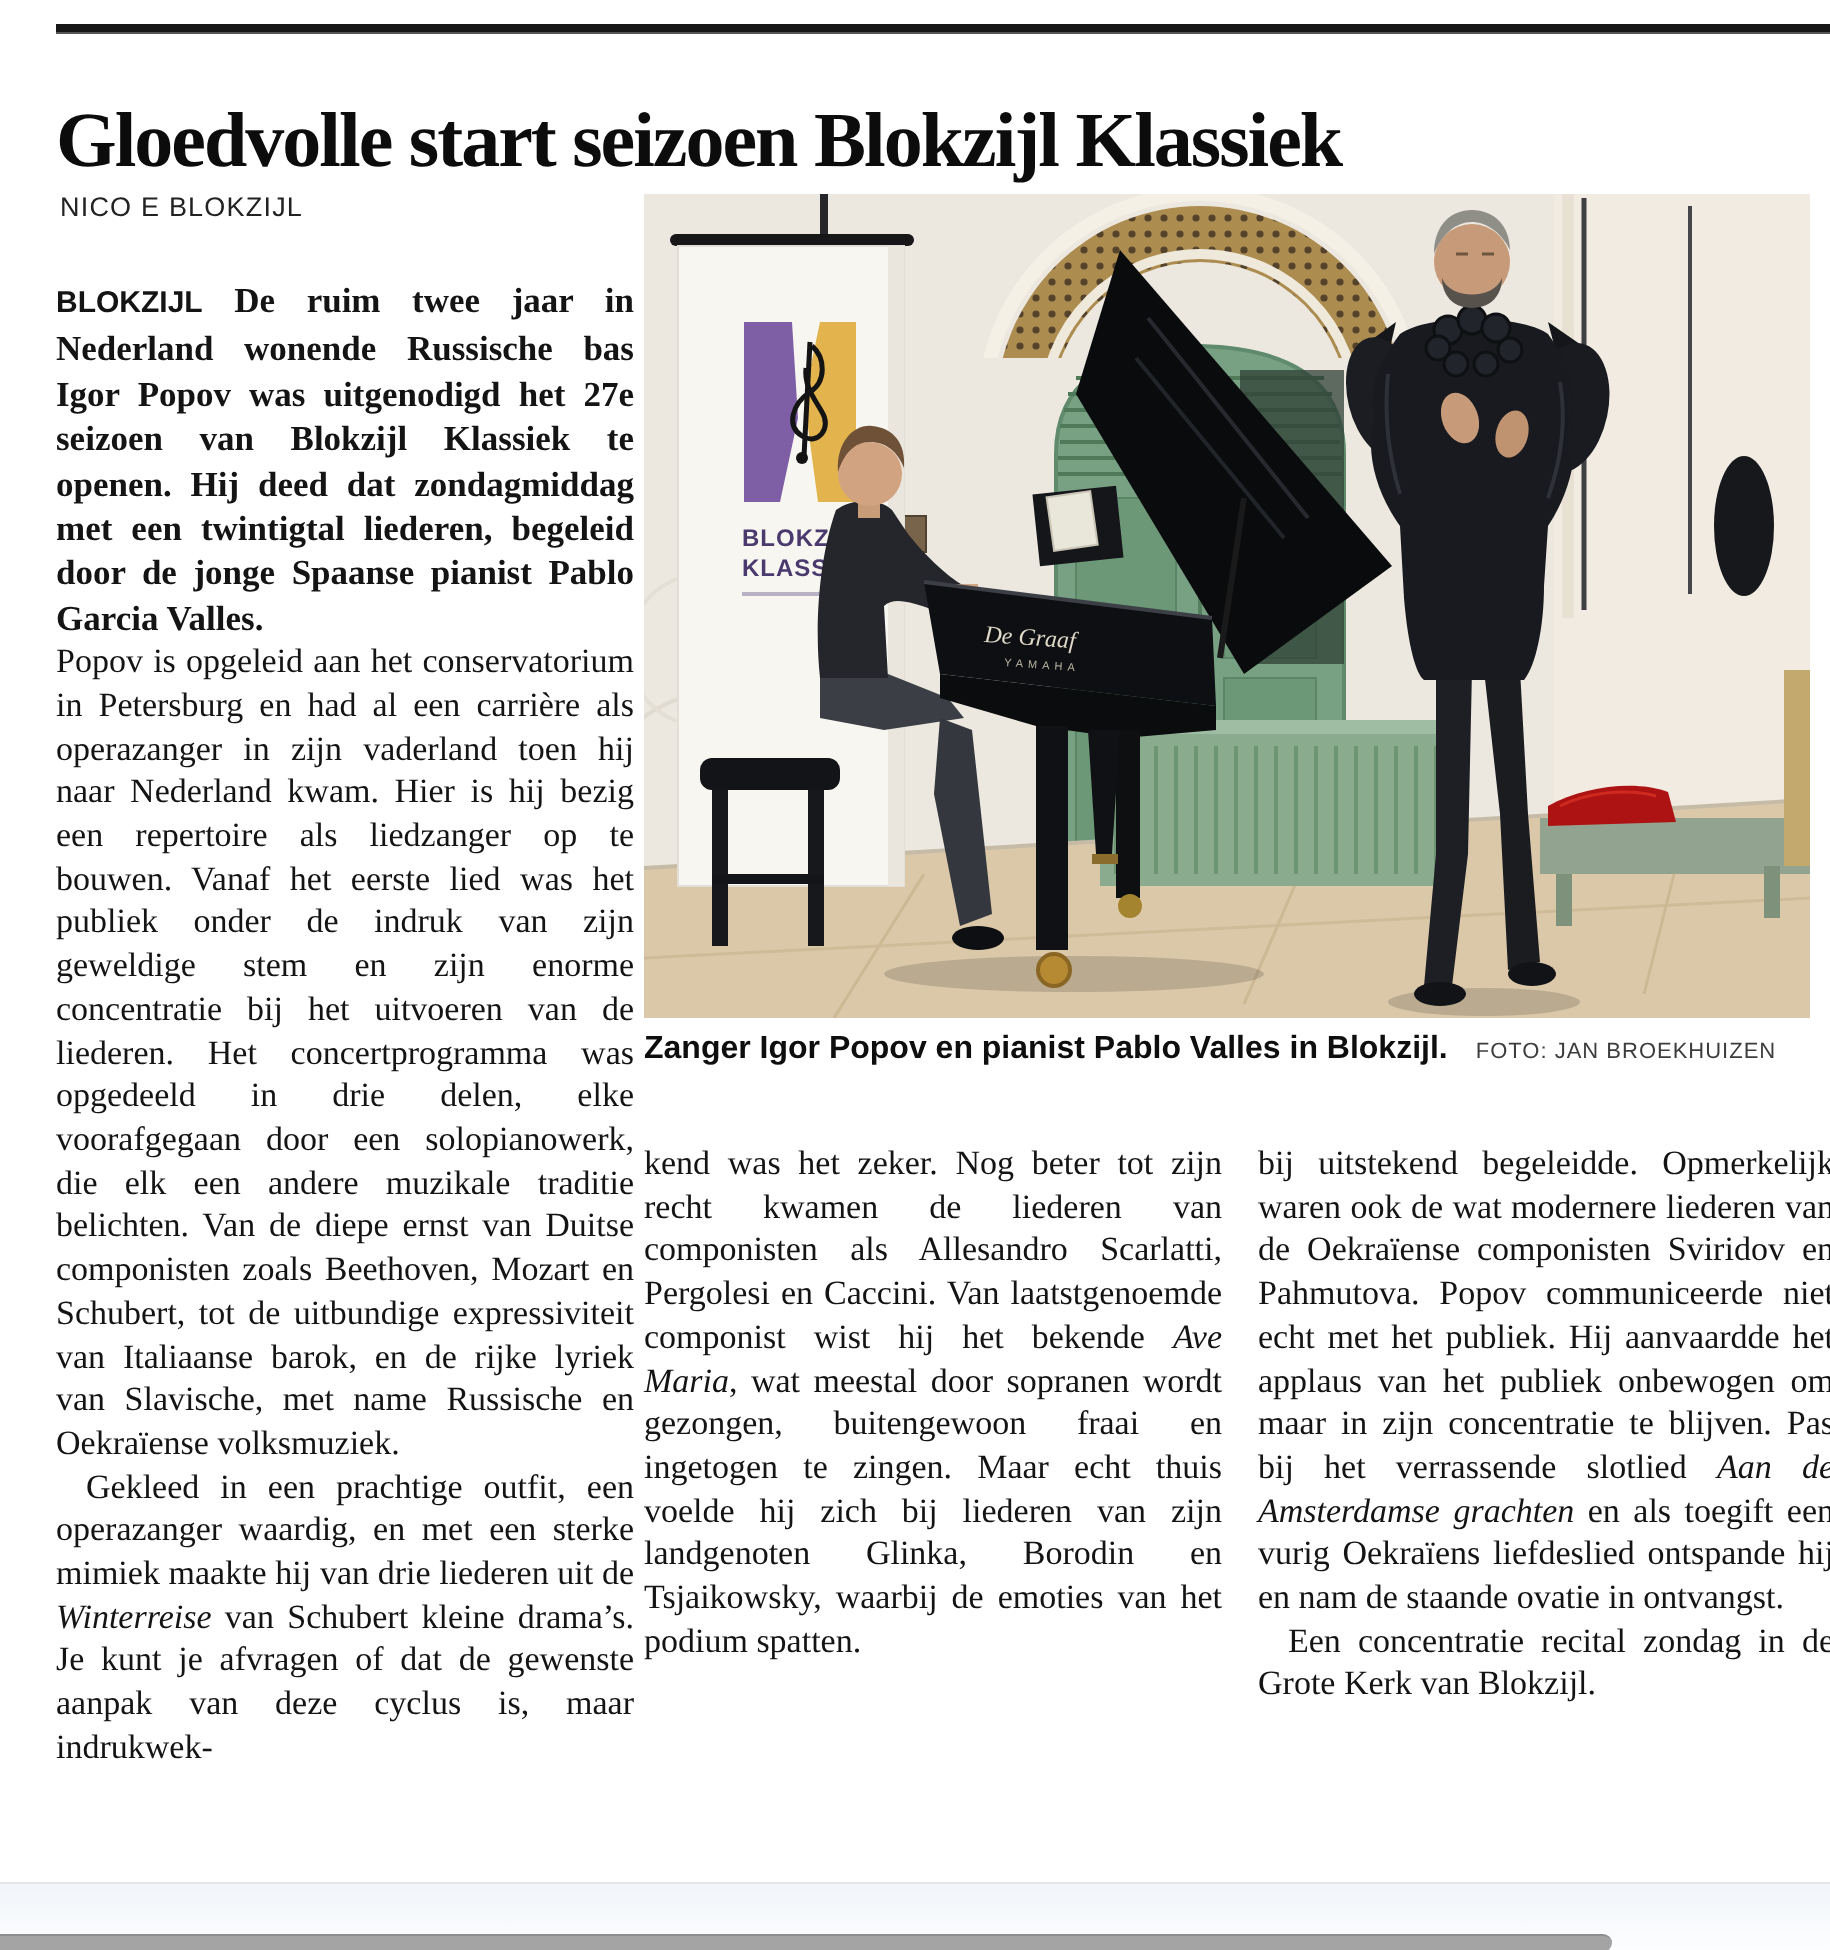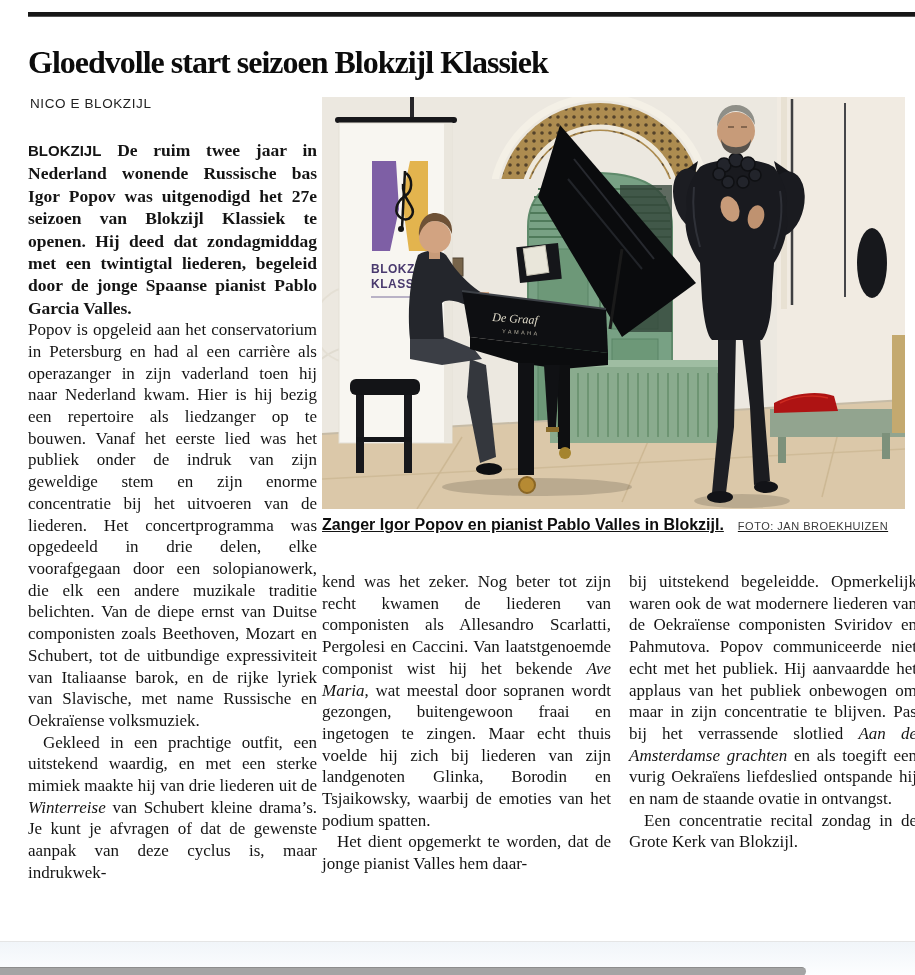--- a/index.html
+++ b/index.html
@@ -8,42 +8,42 @@
     background:#ffffff;
     font-family:"Liberation Serif", serif;
     color:#141414;
   }
   .abs{position:absolute;}
   
   .rule-top{left:28px;right:0;top:12px;height:4px;background:#171717;
     border-bottom:1px solid #555;}
   .headline{left:28px;top:24px;width:880px;
     font-family:"Liberation Serif", serif;font-weight:700;
-    font-size:32px;line-height:1.08;letter-spacing:-1px;color:#0c0c0c;
+    font-size:39px;line-height:1.08;letter-spacing:-1px;color:#0c0c0c;
     white-space:nowrap;}
   .byline{left:30px;top:96px;
     font-family:"Liberation Sans", sans-serif;font-size:13.5px;
     letter-spacing:.6px;color:#222;}
   
   .col{width:289px;text-align:justify;font-size:17px;line-height:21.7px;}
   .col p{margin:0;}
   .col p.indent{text-indent:15px;}
   .it{font-style:italic;}
   .col1{left:28px;top:128px;margin-top:11px;}
   .col2{left:322px;top:571px;}
   .col3{left:629px;top:571px;width:288px;}
   .lead{font-weight:700;font-size:17.5px;line-height:22.4px;margin:0 0 21px 0;
     text-align:justify;}
   .lead-tag{font-family:"Liberation Sans", sans-serif;font-size:15px;
     font-weight:700;}
   
   .photo{left:322px;top:97px;width:583px;height:412px;}
   .photo svg{display:block;width:583px;height:412px;}
   .caption-row{left:322px;top:516px;width:586px;
-    font-family:"Liberation Sans", sans-serif;text-decoration:underline;}
+    font-family:"Liberation Sans", sans-serif;}
   .caption{font-weight:700;font-size:16px;color:#0e0e0e;}
   .credit{font-size:11px;color:#3c3c3c;letter-spacing:.5px;margin-left:14px;}
   
   .viewer-strip{left:0;right:0;top:941px;height:34px;
     background:linear-gradient(#f1f5f9,#fdfeff);
     border-top:1px solid #e5e5e5;}
   .scroll-thumb{left:0;top:967px;width:806px;height:8px;
     background:#a4a4a4;border-top:1px solid #8d8d8d;
     border-radius:0 5px 5px 0;}
 </style>
@@ -53,21 +53,21 @@
 <div class="abs rule-top"></div>
 
 <h1 class="abs headline">Gloedvolle start seizoen Blokzijl Klassiek</h1>
 
 <div class="abs byline">NICO E BLOKZIJL</div>
 
 <div class="abs col col1">
   <p class="lead"><span class="lead-tag">BLOKZIJL</span><span> De ruim twee jaar in Nederland wonende Russische bas Igor Popov was uitgenodigd het 27e seizoen van Blokzijl Klassiek te openen. Hij deed dat zondagmiddag met een twintigtal liederen, begeleid door de jonge Spaanse pianist Pablo Garcia Valles.</span></p>
   <div>
       <p class=""><span>Popov is opgeleid aan het conservatorium in Petersburg en had al een carrière als operazanger in zijn vaderland toen hij naar Nederland kwam. Hier is hij bezig een repertoire als liedzanger op te bouwen. Vanaf het eerste lied was het publiek onder de indruk van zijn geweldige stem en zijn enorme concentratie bij het uitvoeren van de liederen. Het concertprogramma was opgedeeld in drie delen, elke voorafgegaan door een solopianowerk, die elk een andere muzikale traditie belichten. Van de diepe ernst van Duitse componisten zoals Beethoven, Mozart en Schubert, tot de uitbundige expressiviteit van Italiaanse barok, en de rijke lyriek van Slavische, met name Russische en Oekraïense volksmuziek.</span></p>
-      <p class="indent"><span>Gekleed in een prachtige outfit, een uitstekend waardig, en met een sterke mimiek maakte hij van drie liederen uit de </span><span class="it">Winterreise</span><span> van Schubert kleine drama’s. Je kunt je afvragen of dat de gewenste aanpak van deze cyclus is, maar indrukwek-</span></p>
+      <p class="indent"><span>Gekleed in een prachtige outfit, een operazanger waardig, en met een sterke mimiek maakte hij van drie liederen uit de </span><span class="it">Winterreise</span><span> van Schubert kleine drama’s. Je kunt je afvragen of dat de gewenste aanpak van deze cyclus is, maar indrukwek-</span></p>
     </div>
 </div>
 
 <figure class="abs photo" style="margin:0;">
   <svg viewBox="0 0 583 412" xmlns="http://www.w3.org/2000/svg">
     <defs>
       <pattern id="mosaic" width="8" height="8" patternUnits="userSpaceOnUse">
         <rect width="8" height="8" fill="#ad8c50"></rect>
         <circle cx="4" cy="4" r="1.8" fill="#54422a"></circle>
       </pattern>
@@ -253,21 +253,20 @@
     </g>
   </svg>
 </figure>
 
 <div class="abs caption-row">
   <span class="caption">Zanger Igor Popov en pianist Pablo Valles in Blokzijl.</span><span class="credit">FOTO: JAN BROEKHUIZEN</span>
 </div>
 
 <div class="abs col col2">
     <p class=""><span>kend was het zeker. Nog beter tot zijn recht kwamen de liederen van componisten als Allesandro Scarlatti, Pergolesi en Caccini. Van laatstgenoemde componist wist hij het bekende </span><span class="it">Ave Maria</span><span>, wat meestal door sopranen wordt gezongen, buitengewoon fraai en ingetogen te zingen. Maar echt thuis voelde hij zich bij liederen van zijn landgenoten Glinka, Borodin en Tsjaikowsky, waarbij de emoties van het podium spatten.</span></p>
-    <p class="indent"><span>Het dient opgemerkt te worden, dat de jonge pianist Valles hem daar-</span></p>
   </div>
 <div class="abs col col3">
     <p class=""><span>bij uitstekend begeleidde. Opmerkelijk waren ook de wat modernere liederen van de Oekraïense componisten Sviridov en Pahmutova. Popov communiceerde niet echt met het publiek. Hij aanvaardde het applaus van het publiek onbewogen om maar in zijn concentratie te blijven. Pas bij het verrassende slotlied </span><span class="it">Aan de Amsterdamse grachten</span><span> en als toegift een vurig Oekraïens liefdeslied ontspande hij en nam de staande ovatie in ontvangst.</span></p>
     <p class="indent"><span>Een concentratie recital zondag in de Grote Kerk van Blokzijl.</span></p>
   </div>
 
 <div class="abs viewer-strip"></div>
 <div class="abs scroll-thumb"></div>
 
 </body></html>

